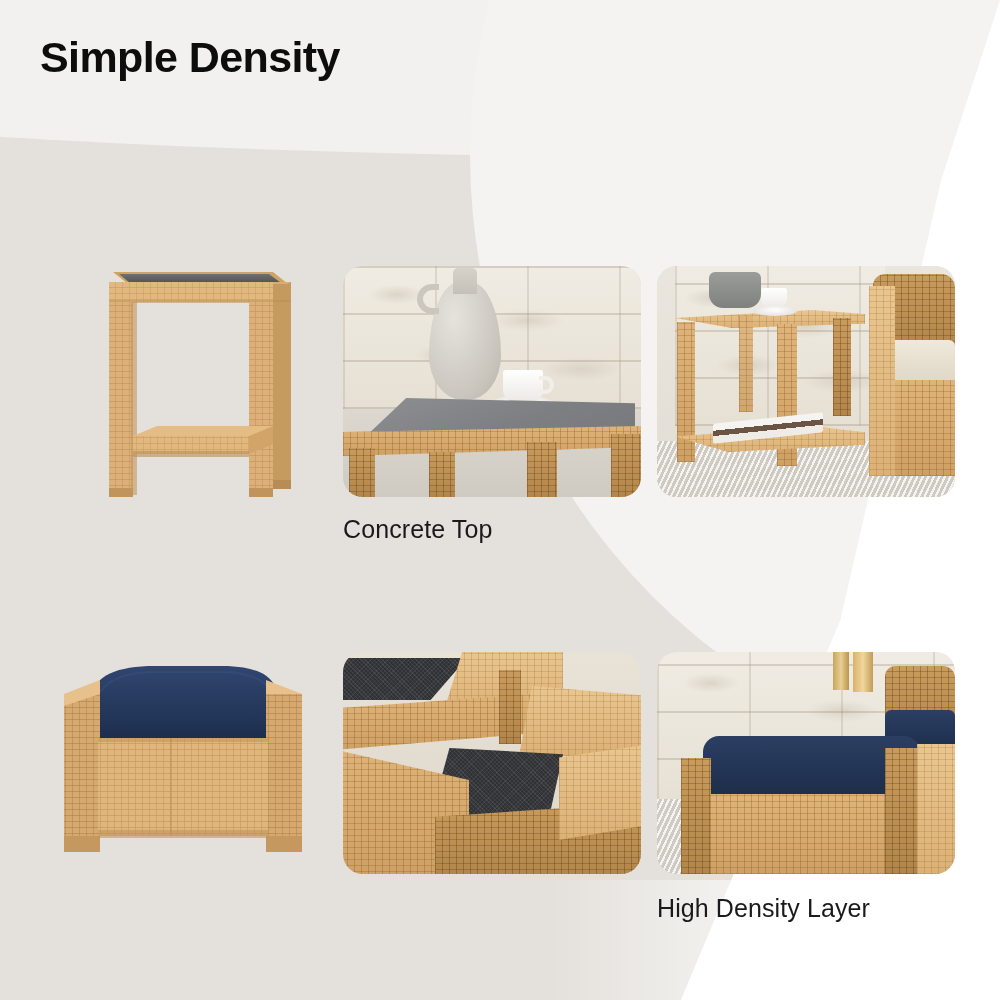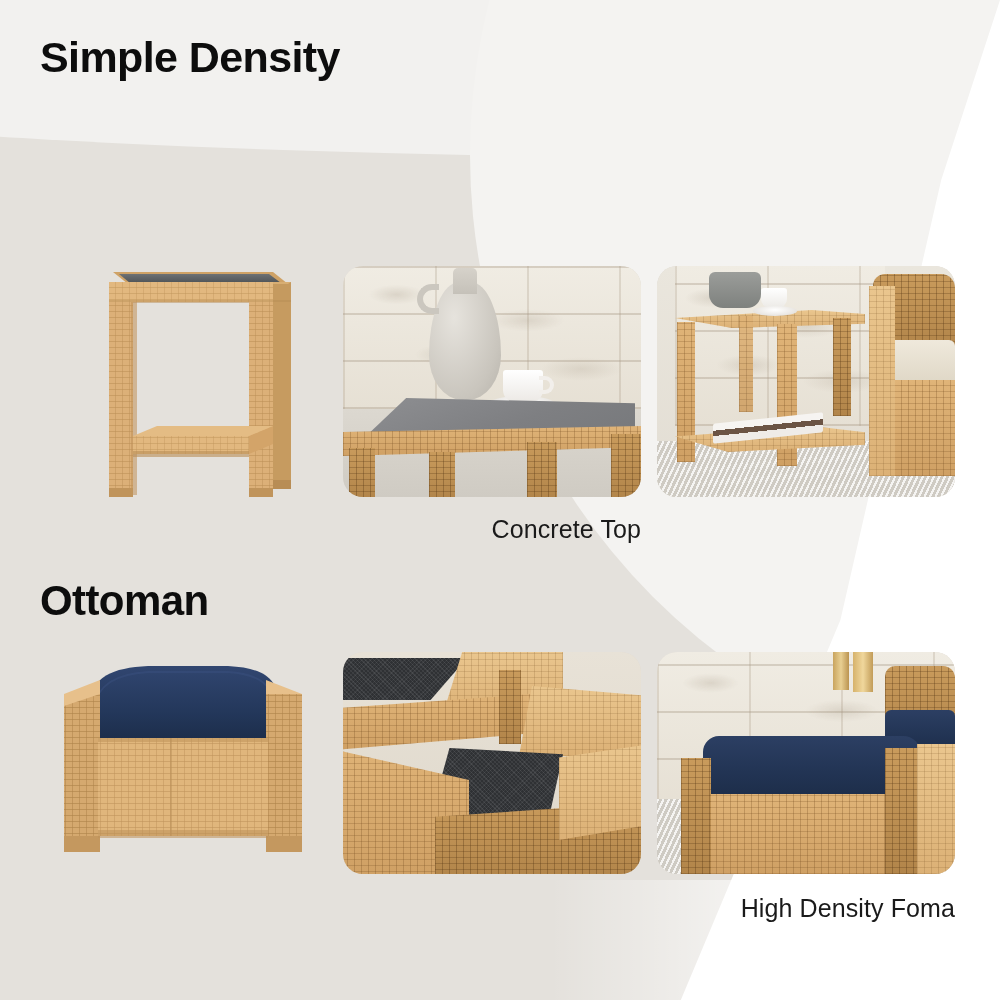--- a/index.html
+++ b/index.html
@@ -60,21 +60,21 @@
 
   
   .card{
     position:absolute;
     border-radius:20px;
     overflow:hidden;
     background:#ded9d2;
   }
   .caption{
     position:absolute;
-    text-align:right;
+    text-align:left;
     font-size:25px; font-weight:400; color:#1a1a1a;
     letter-spacing:0.1px;
     white-space:nowrap;
   }
 
   
   #card-concrete-top   { left:343px; top:266px; width:298px; height:231px; }
   #card-double-layer   { left:657px; top:266px; width:298px; height:231px; }
   #cap-concrete-top    { left:343px; top:515px; width:298px; }
   #cap-double-layer    { left:657px; top:515px; width:298px; }
@@ -266,21 +266,20 @@
 
       <div style="position:absolute;left:104px;top:22px;width:26px;height:20px;
                   background:linear-gradient(#ffffff,#eceae6);border-radius:3px 3px 9px 9px;"></div>
       <div style="position:absolute;left:96px;top:40px;width:44px;height:10px;
                   background:radial-gradient(ellipse at 50% 40%,#fff,#ddd9d3);border-radius:50%;"></div>
       <div style="position:absolute;left:52px;top:6px;width:52px;height:36px;
                   background:linear-gradient(#9b9d9a,#7e817e);border-radius:6px 6px 14px 14px;"></div>
     </div>
   </div>
 
-  <div class="section-head" id="head-ottoman">Ottoman</div>
 
   <div class="hero" id="hero-ottoman" style="left:52px;top:660px;width:262px;height:205px;">
     <svg viewBox="0 0 262 205" width="262" height="205">
       <defs>
         <pattern id="oWeave" width="7" height="6" patternUnits="userSpaceOnUse">
           <rect width="7" height="6" fill="#e0b67c"></rect>
           <rect width="7" height="1" y="5" fill="#bd9159" opacity=".55"></rect>
           <rect width="1" height="6" x="6" fill="#bd9159" opacity=".45"></rect>
         </pattern>
         <pattern id="oWeaveSide" width="7" height="6" patternUnits="userSpaceOnUse">
@@ -351,15 +350,15 @@
       <div class="navy-cushion" style="position:absolute;right:0;top:58px;width:70px;height:46px;border-radius:6px;"></div>
 
       <div class="navy-cushion" style="position:absolute;left:46px;top:84px;width:218px;height:66px;
                   border-radius:16px 18px 6px 6px;"></div>
       <div class="wicker" style="position:absolute;left:52px;top:142px;width:180px;height:80px;"></div>
       <div class="wicker-dark" style="position:absolute;left:24px;top:106px;width:30px;height:116px;"></div>
       <div class="wicker-dark" style="position:absolute;left:228px;top:96px;width:38px;height:126px;"></div>
       <div class="wicker-lite" style="position:absolute;left:260px;top:92px;width:44px;height:130px;"></div>
     </div>
   </div>
-  <div class="caption" id="cap-high-density">High Density Foma</div>
+  <div class="caption" id="cap-high-density">High Density Layer</div>
 
 </div>
 
 </body></html>

